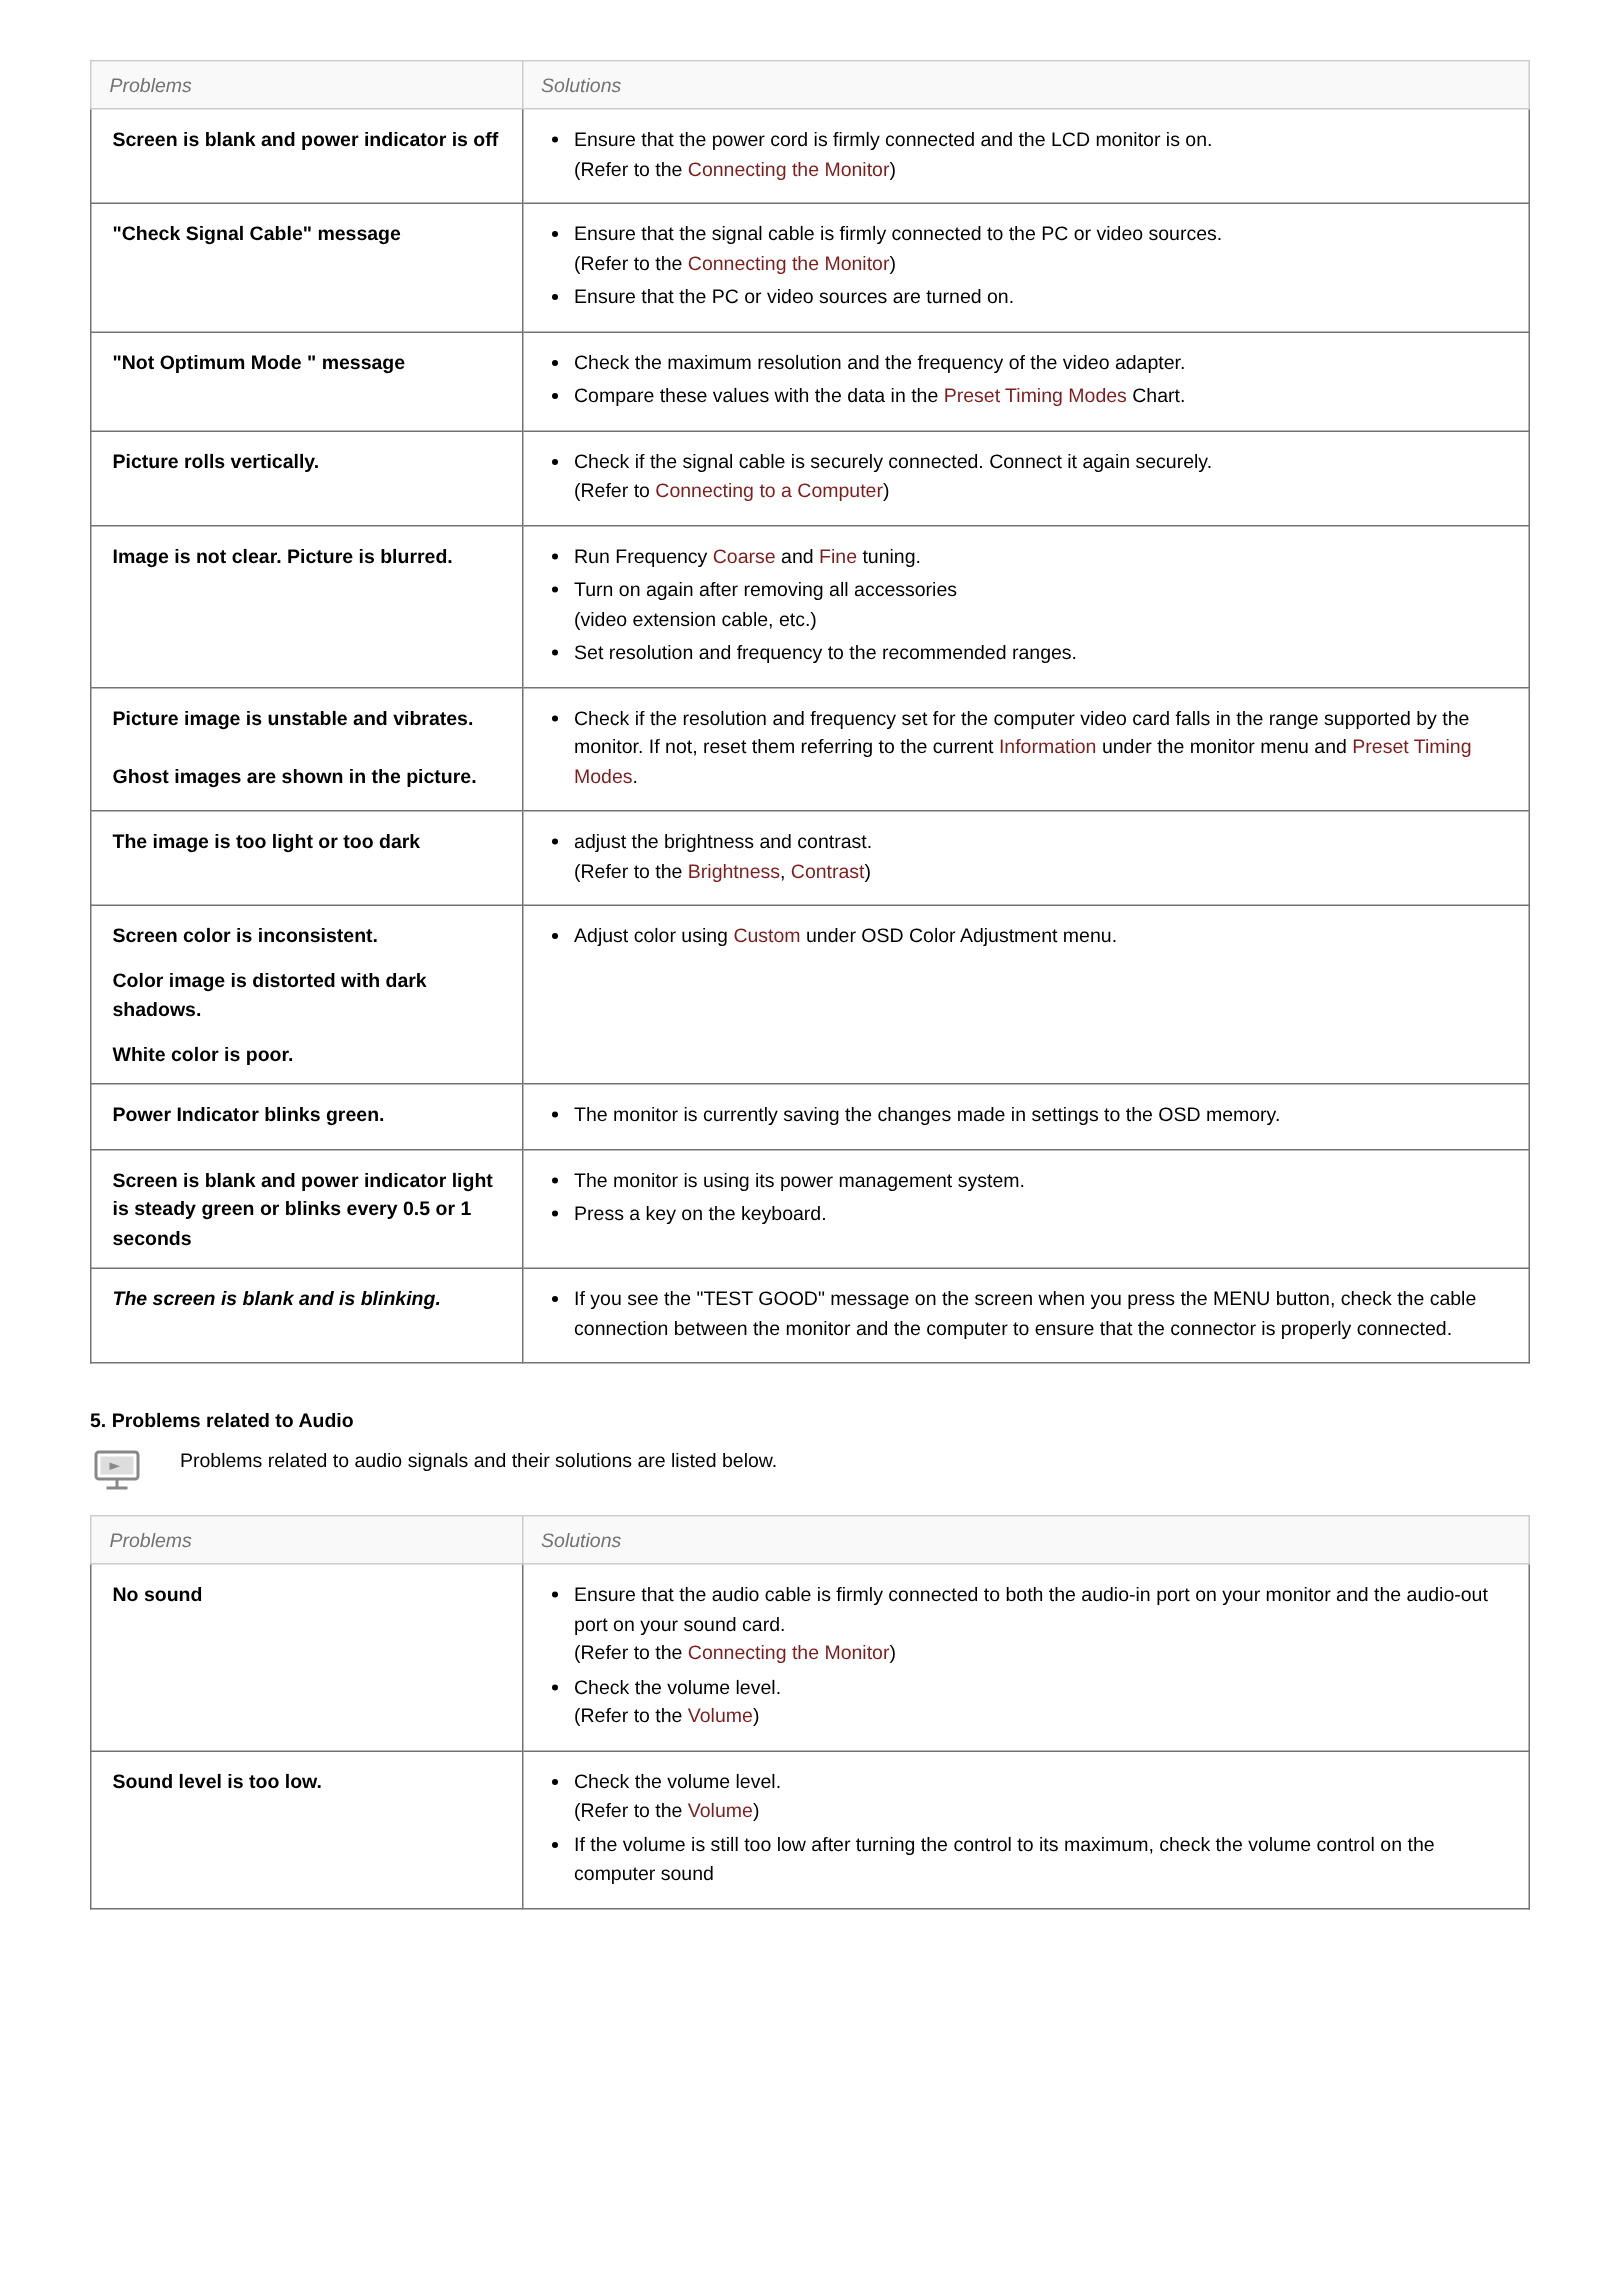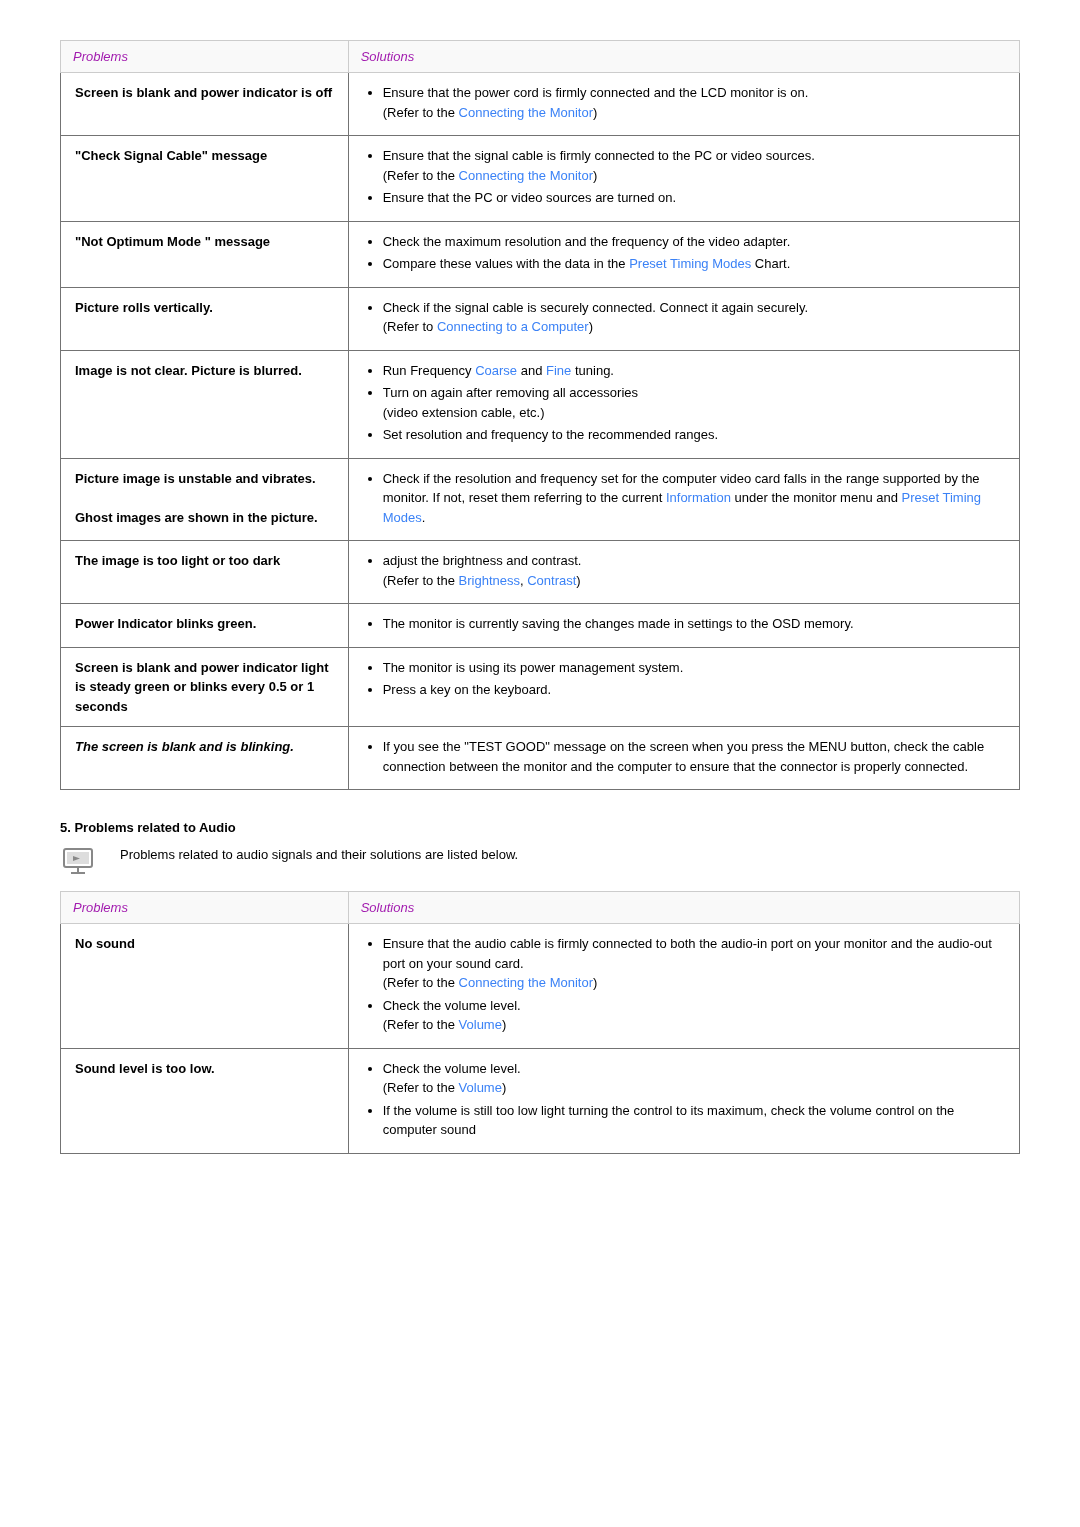--- a/index.html
+++ b/index.html
@@ -13,21 +13,21 @@
       min-height: 1527px;
     }
 
     table {
       width: 100%;
       border-collapse: collapse;
       margin-bottom: 30px;
     }
 
     table th {
-      color: #a21caf;
+      color: #737373;
       font-weight: normal;
       font-style: italic;
       font-size: 13px;
       padding: 8px 12px;
       text-align: left;
       border: 1px solid #cccccc;
       background: #f9f9f9;
     }
 
     table td {
@@ -42,21 +42,21 @@
       width: 30%;
       font-weight: bold;
     }
 
     table td:last-child {
       width: 70%;
       font-weight: normal;
     }
 
     .link {
-      color: #3b82f6;
+      color: #7f1d1d;
       text-decoration: none;
     }
 
     ul.sol-list {
       list-style: disc;
       padding-left: 20px;
       margin: 0;
     }
 
     ul.sol-list li {
@@ -165,20 +165,32 @@
           </ul>
         </td>
       </tr>
       <tr>
         <td>
           <p style="margin-bottom: 0px;">The image is too light or too dark</p>
         </td>
         <td>
           <ul class="sol-list">
             <li>adjust the brightness and contrast.<br>(Refer to the <a class="link" href="#">Brightness</a>, <a class="link" href="#">Contrast</a>)</li>
+          </ul>
+        </td>
+      </tr>
+      <tr>
+        <td>
+          <p style="margin-bottom: 10px;">Screen color is inconsistent.</p>
+          <p style="margin-bottom: 10px;">Color image is distorted with dark shadows.</p>
+          <p style="margin-bottom: 0px;">White color is poor.</p>
+        </td>
+        <td>
+          <ul class="sol-list">
+            <li>Adjust color using <a class="link" href="#">Custom</a> under OSD Color Adjustment menu.</li>
           </ul>
         </td>
       </tr>
       <tr>
         <td>
           <p style="margin-bottom: 0px;">Power Indicator blinks green.</p>
         </td>
         <td>
           <ul class="sol-list">
             <li>The monitor is currently saving the changes made in settings to the OSD memory.</li>
@@ -239,18 +251,18 @@
             <li>Ensure that the audio cable is firmly connected to both the audio-in port on your monitor and the audio-out port on your sound card.<br>(Refer to the <a class="link" href="#">Connecting the Monitor</a>)</li>
             <li>Check the volume level.<br>(Refer to the <a class="link" href="#">Volume</a>)</li>
           </ul>
         </td>
       </tr>
       <tr>
         <td>Sound level is too low.</td>
         <td>
           <ul class="sol-list">
             <li>Check the volume level.<br>(Refer to the <a class="link" href="#">Volume</a>)</li>
-            <li>If the volume is still too low light turning the control to its maximum, check the volume control on the computer sound</li>
+            <li>If the volume is still too low after turning the control to its maximum, check the volume control on the computer sound</li>
           </ul>
         </td>
       </tr>
     </tbody>
 </table>
 
 </body></html>

